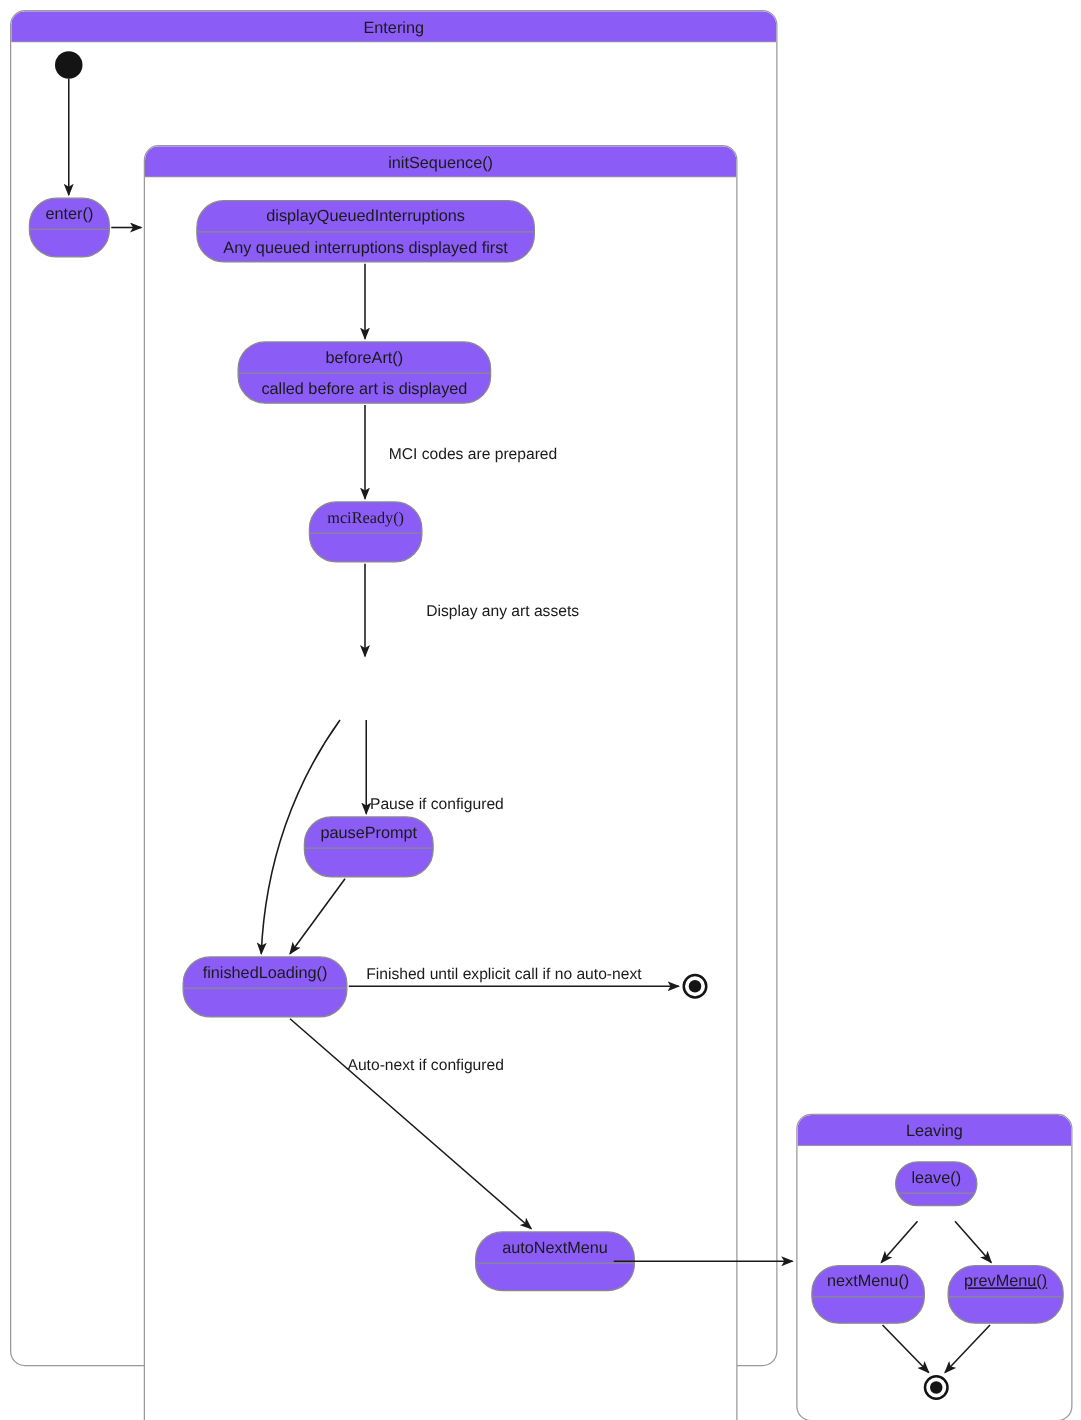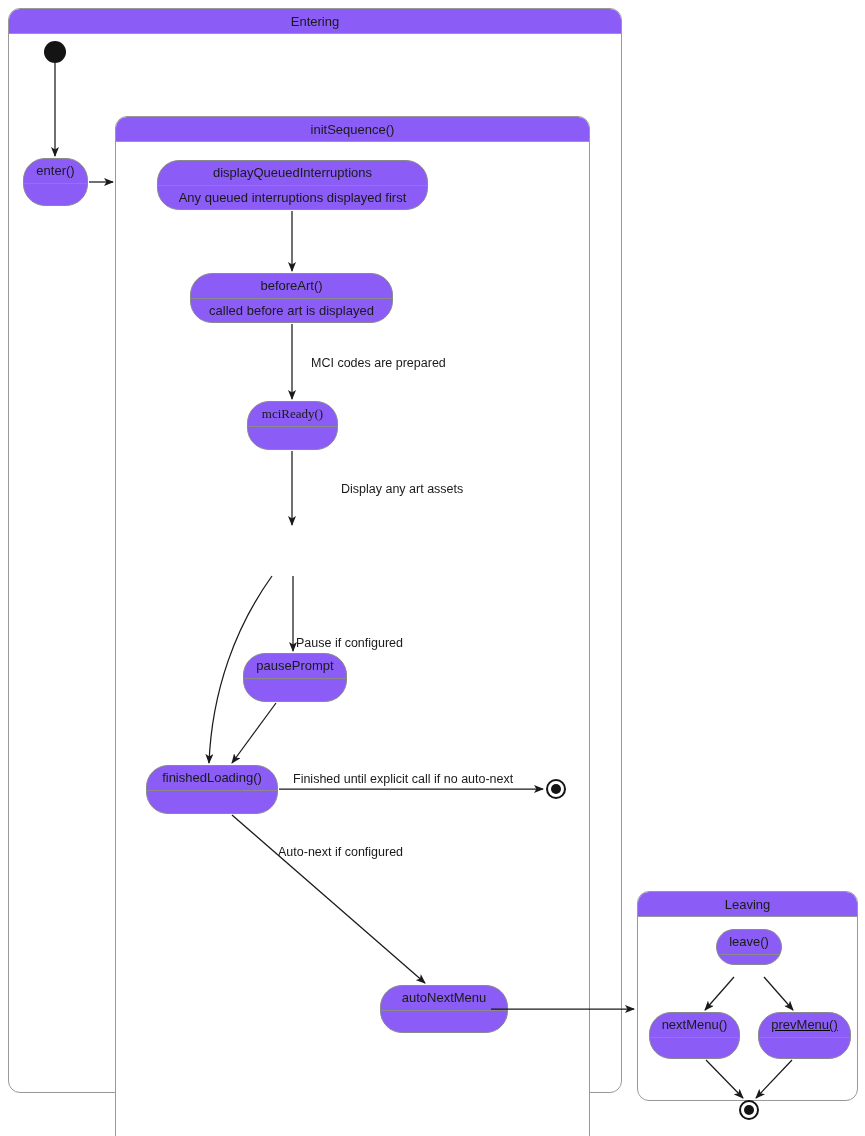--- a/index.html
+++ b/index.html
@@ -123,21 +123,21 @@
 <div id="canvas">
 
   <div class="composite" style="left:8px; top:8px; width:614px; height:1085px;">
     <div class="comp-header">Entering</div>
   </div>
 
   <div class="composite" style="left:115px; top:116px; width:475px; height:1114px;">
     <div class="comp-header">initSequence()</div>
   </div>
 
-  <div class="composite" style="left:637px; top:891px; width:221px; height:210px;">
+  <div class="composite" style="left:637px; top:891px; width:221px; height:246px;">
     <div class="comp-header">Leaving</div>
   </div>
 
   <div class="initial-node" style="left:44px; top:41px;"></div>
 
   <div class="final-node" style="left:546px; top:779px;"></div>
 
   <div class="final-node" style="left:739px; top:1100px;"></div>
 
   <div class="state" style="left:23px; top:158px; width:65px; height:48px;">

